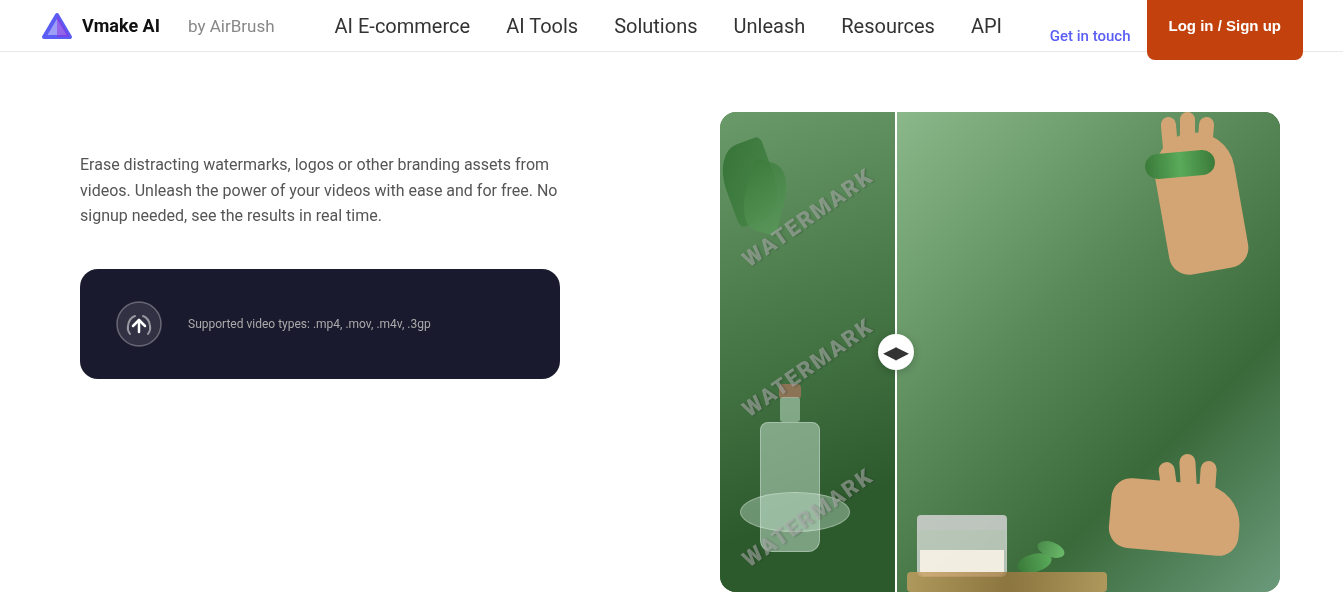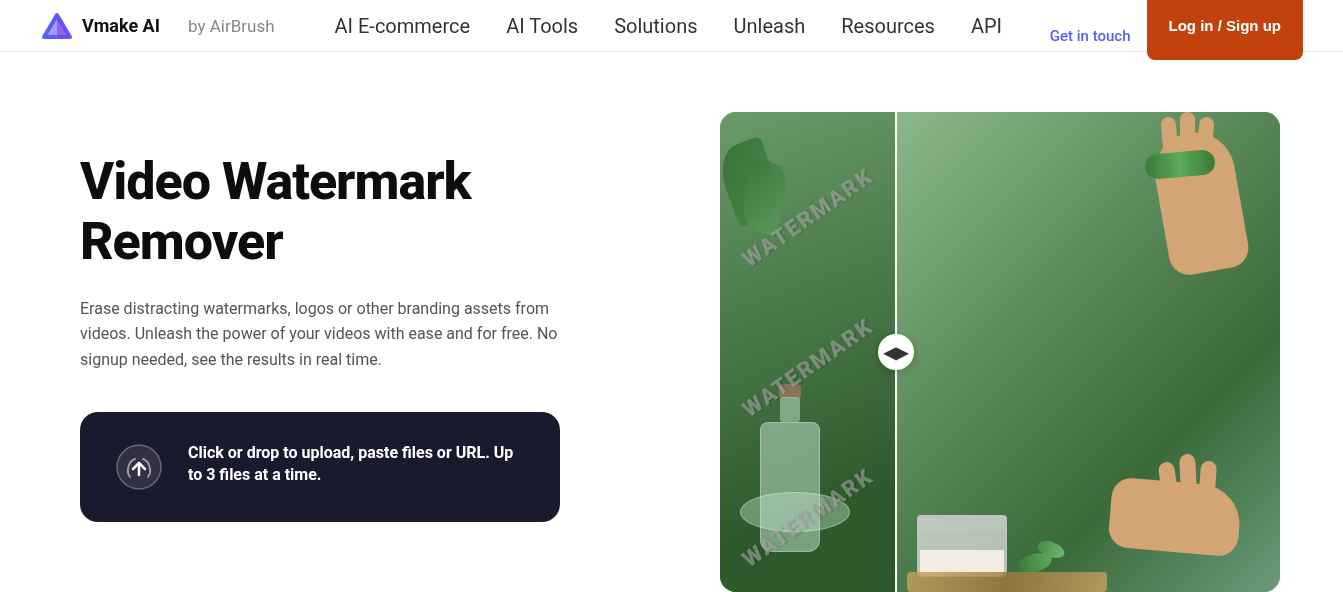--- a/index.html
+++ b/index.html
@@ -275,35 +275,34 @@
 
   <div class="nav-actions">
     <a class="get-in-touch">Get in touch</a>
     <button class="login-btn">Log in / Sign up</button>
   </div>
 </nav>
 
 <div class="main-content">
 
   <div class="left-panel">
-    <h1 class="hero-title">Video Watermark Remover</h1>
     <p class="hero-desc">Erase distracting watermarks, logos or other branding assets from videos. Unleash the power of your videos with ease and for free. No signup needed, see the results in real time.</p>
 
     <div class="upload-box">
       <div class="upload-icon-wrap">
         <svg width="48" height="48" viewBox="0 0 48 48">
           <circle cx="24" cy="24" r="22" fill="rgba(255,255,255,0.1)" stroke="rgba(255,255,255,0.3)" stroke-width="1.5"></circle>
           <path d="M24 32 L24 20" stroke="white" stroke-width="2.5" stroke-linecap="round"></path>
           <path d="M18 26 L24 20 L30 26" stroke="white" stroke-width="2.5" stroke-linecap="round" stroke-linejoin="round" fill="none"></path>
           <path d="M15 34 Q12 30 13 26 Q14 18 20 16" stroke="rgba(255,255,255,0.5)" stroke-width="2" fill="none" stroke-linecap="round"></path>
           <path d="M33 34 Q36 30 35 26 Q34 18 28 16" stroke="rgba(255,255,255,0.5)" stroke-width="2" fill="none" stroke-linecap="round"></path>
         </svg>
       </div>
       <div>
-        <div class="upload-text-main">Click or drop to upload, paste files or URL. Up to 3 files at a time.</div>
+        <div class="upload-text-sub">Supported video types: .mp4, .mov, .m4v, .3gp</div>
       </div>
     </div>
   </div>
 
   <div class="right-panel">
 
     <div class="image-left">
 
       <div style="position:absolute;top:0;left:0;right:0;bottom:0;background:linear-gradient(160deg,#6a9a6a 0%,#4a7a4a 40%,#2d5a2d 80%);"></div>
 

